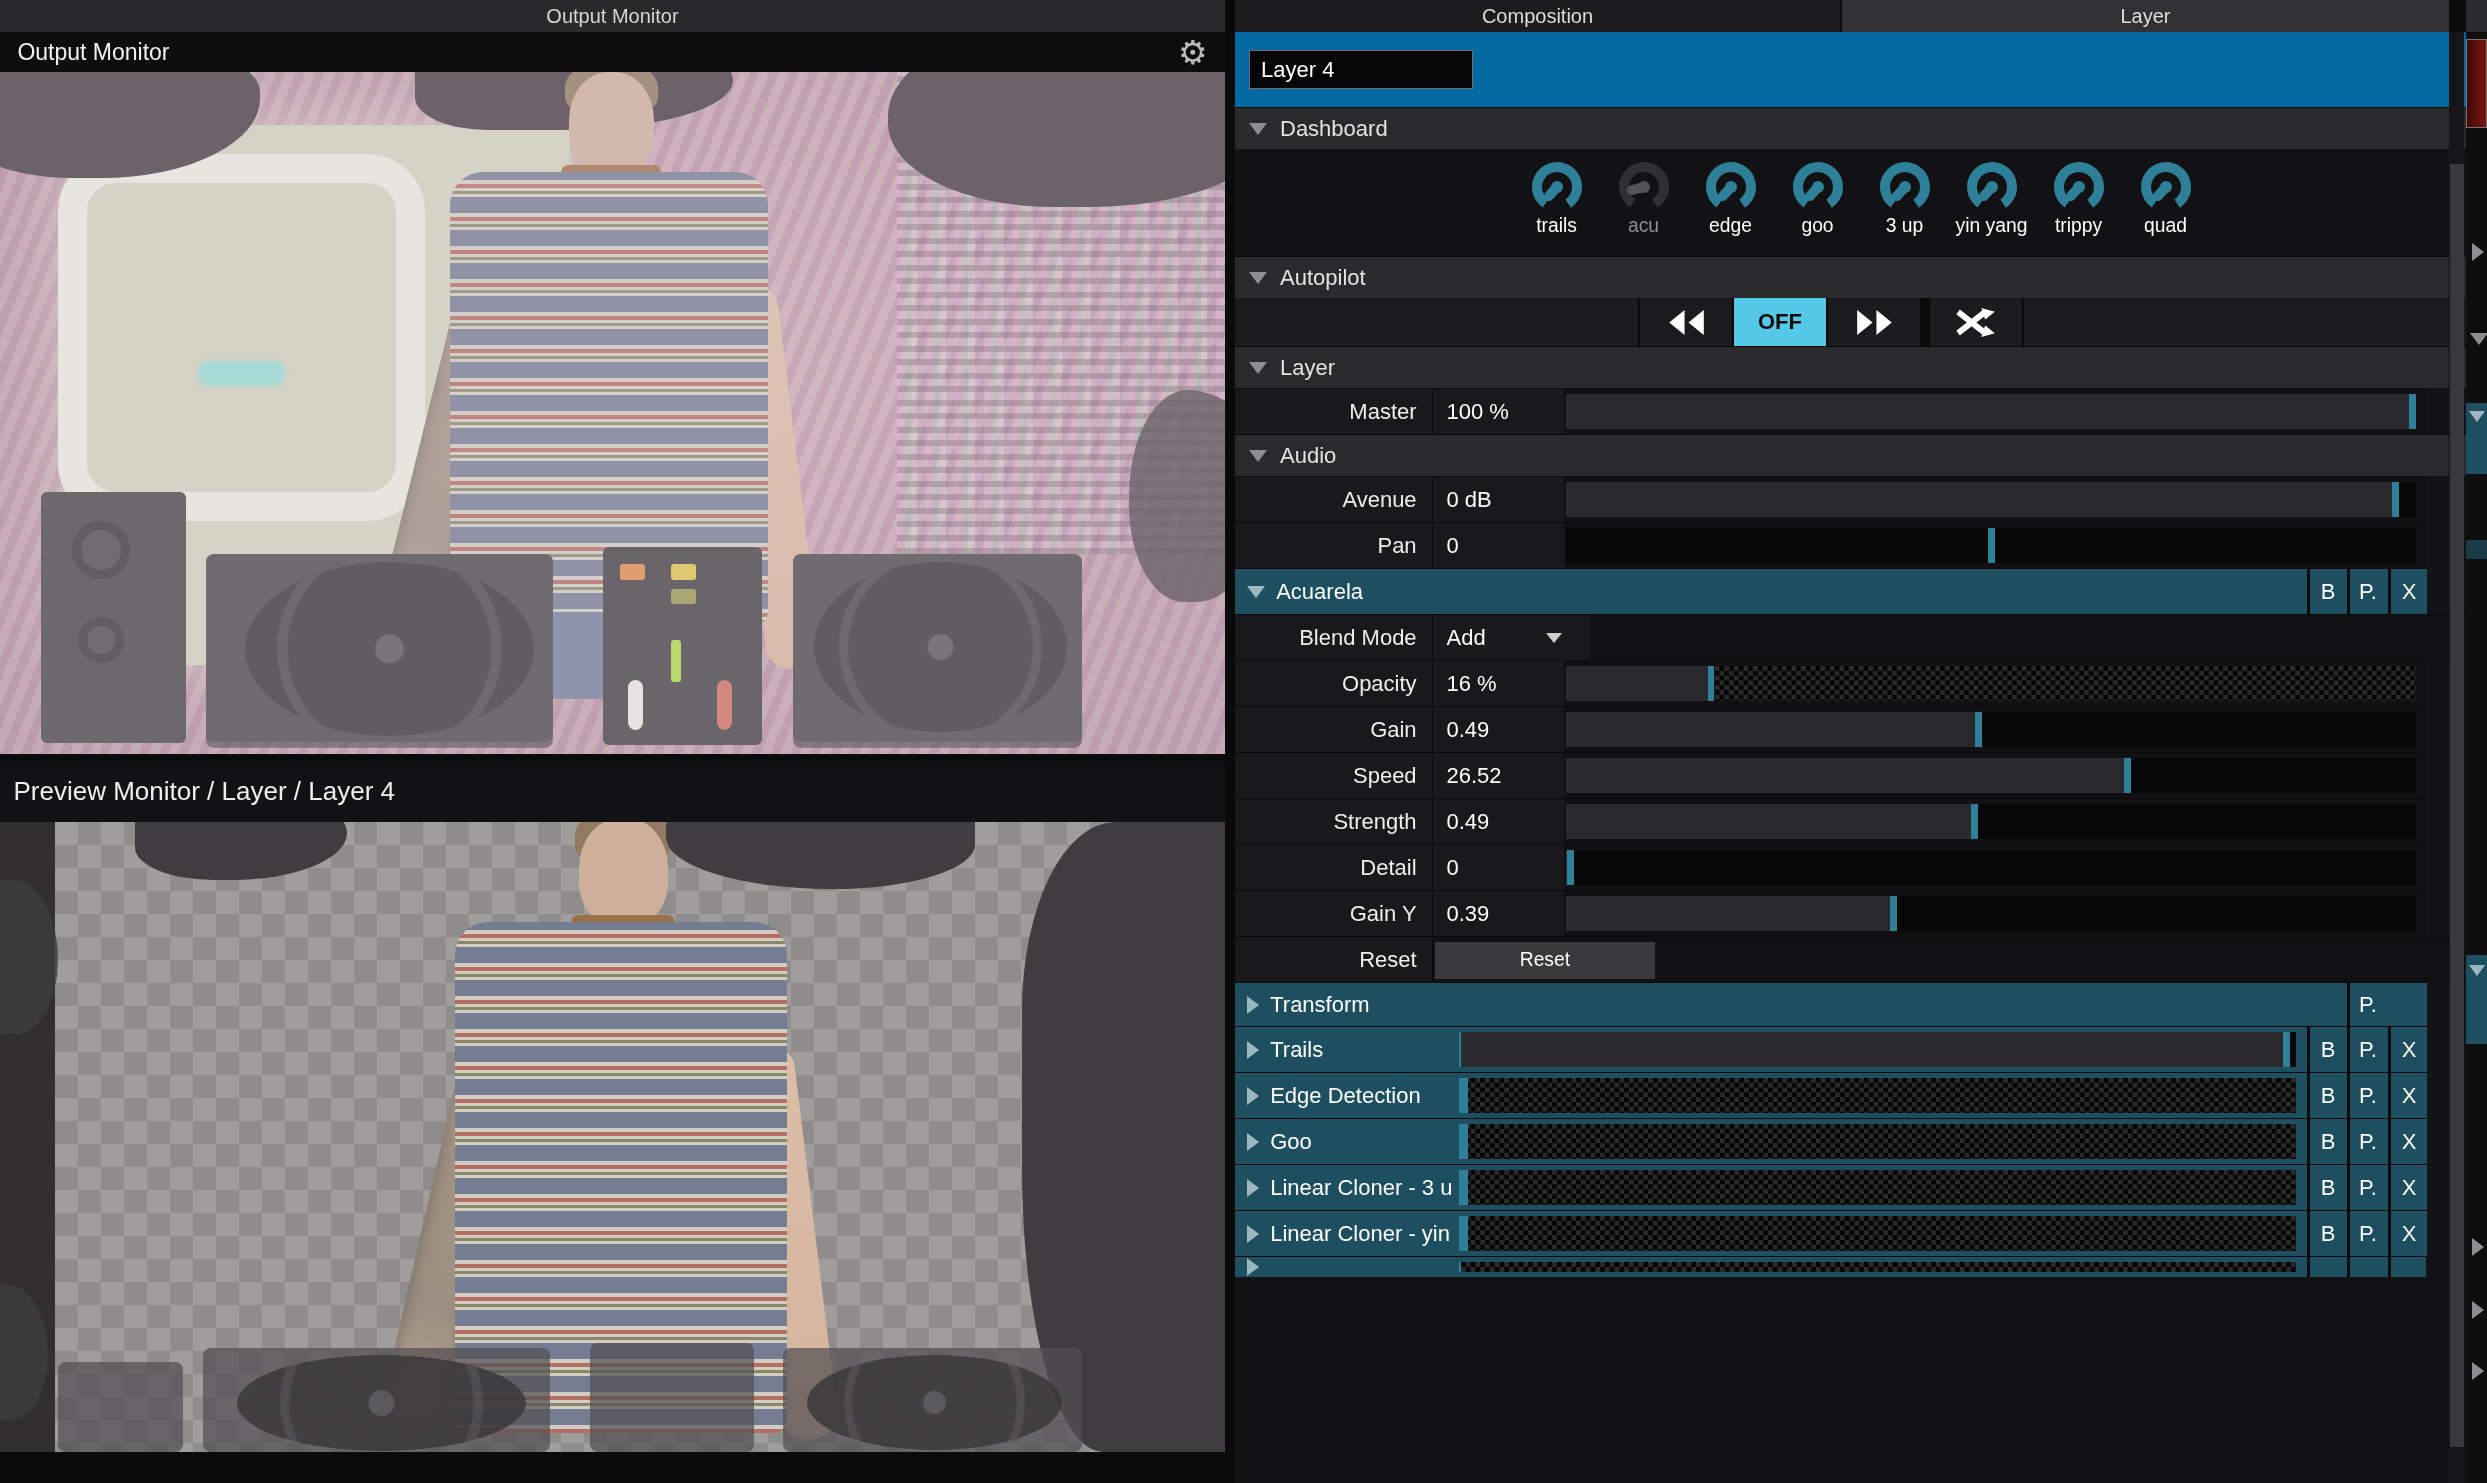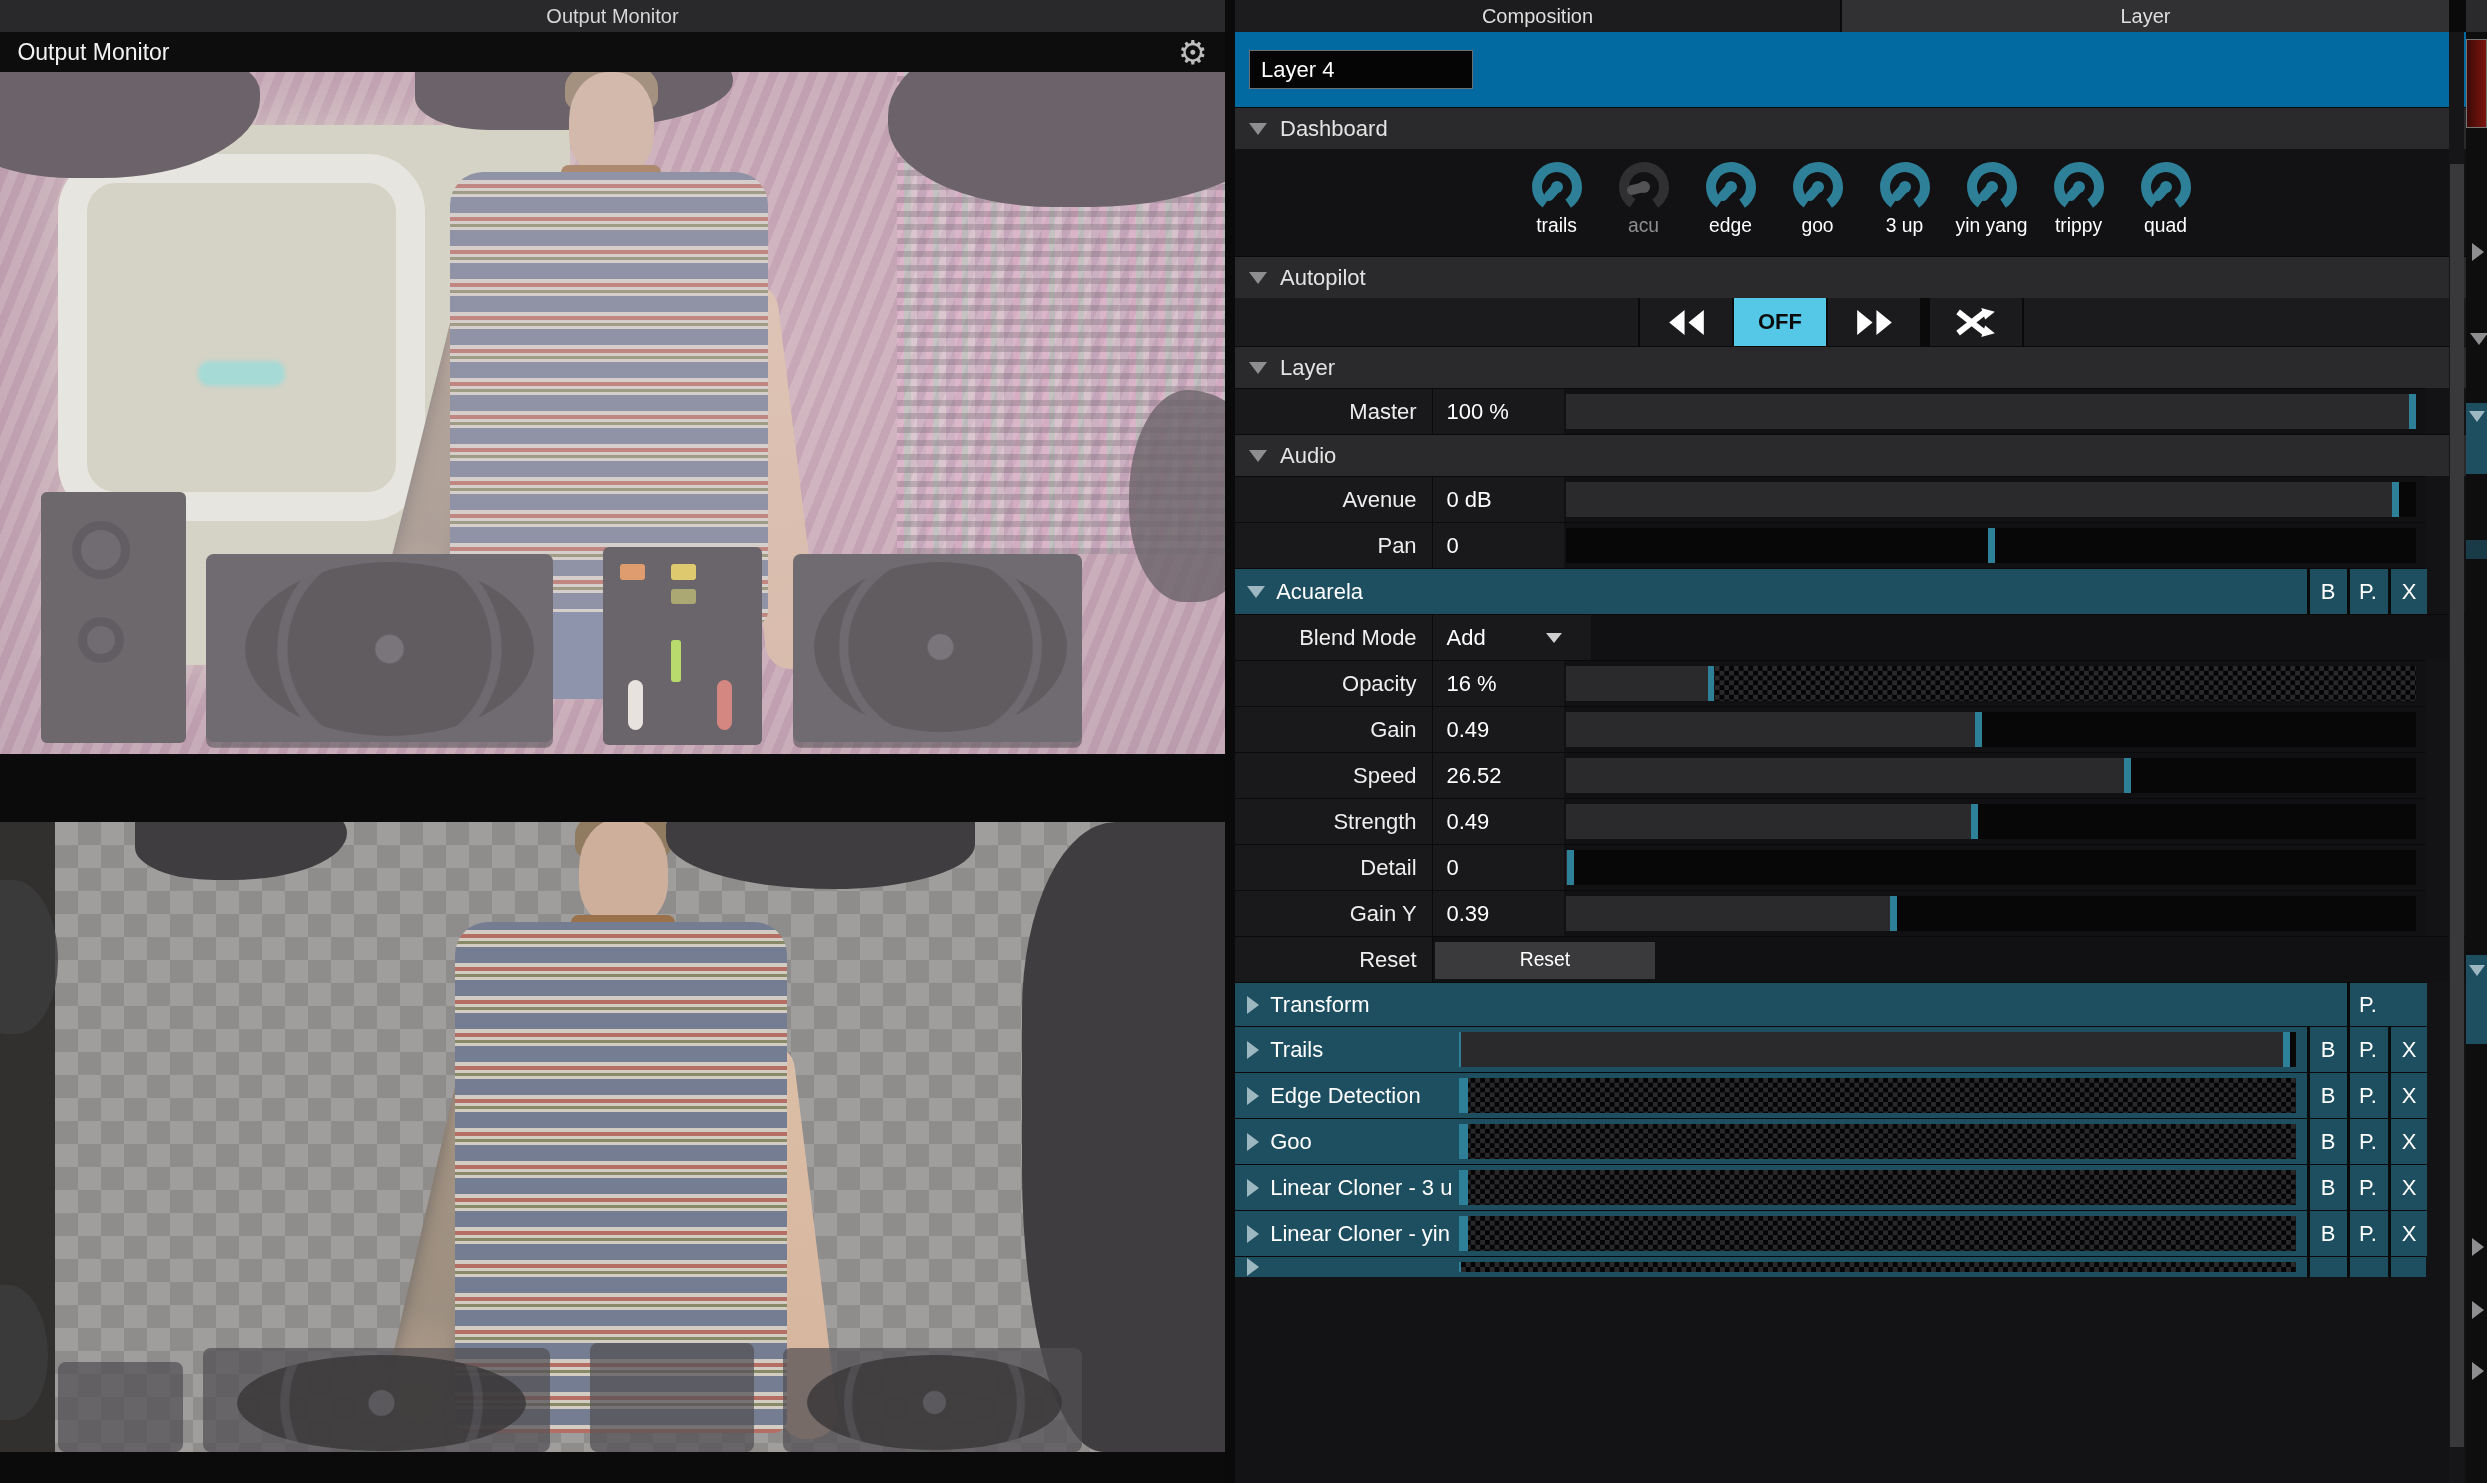--- a/index.html
+++ b/index.html
@@ -205,20 +205,23 @@
           <div class="led" style="left:68px; top:17.4px; background:#d9bd2c;"></div>
           <div class="led" style="left:68px; top:42px; background:#8a8a35;"></div>
           <div class="led" style="left:68px; top:93px; width:9.6px; height:42px; background:#9fd92c;"></div>
           <div class="fader" style="left:25px; top:133px; background:#e8e4dc;"></div>
           <div class="fader" style="left:114px; top:133px; background:#c8554a;"></div>
         </div>
       </div>
       <div class="sc wash"></div>
     </div>
 
+    <div class="preview-titlebar">
+      <span>Preview Monitor / Layer / Layer 4</span>
+    </div>
 
     <div class="scene scene-preview">
       <div class="sc checker-big"></div>
       <div class="person">
         <div class="sc hair" style="left:575px; top:-15.4px; width:96px; height:56px;"></div>
         <div class="sc head" style="left:579px; top:-3.9px; width:89px; height:108px;"></div>
         <div class="sc collar" style="left:571px; top:93px; width:104px; height:25px;"></div>
         <div class="sc arm tattoo" style="left:421px; top:222px; width:64px; height:386px; transform:rotate(13deg);"></div>
         <div class="sc arm skin" style="left:760px; top:222px; width:56px; height:396px; transform:rotate(-7deg);"></div>
         <div class="sc torso" style="left:455px; top:100px; width:332px; height:511px;"></div>

